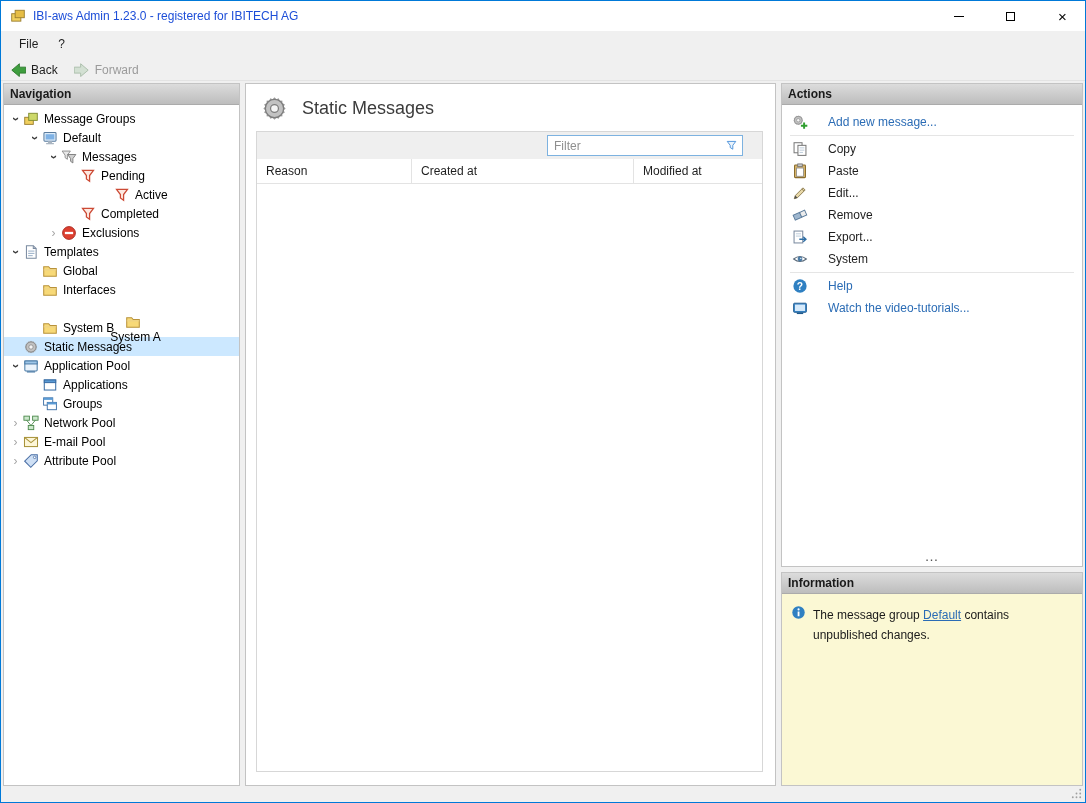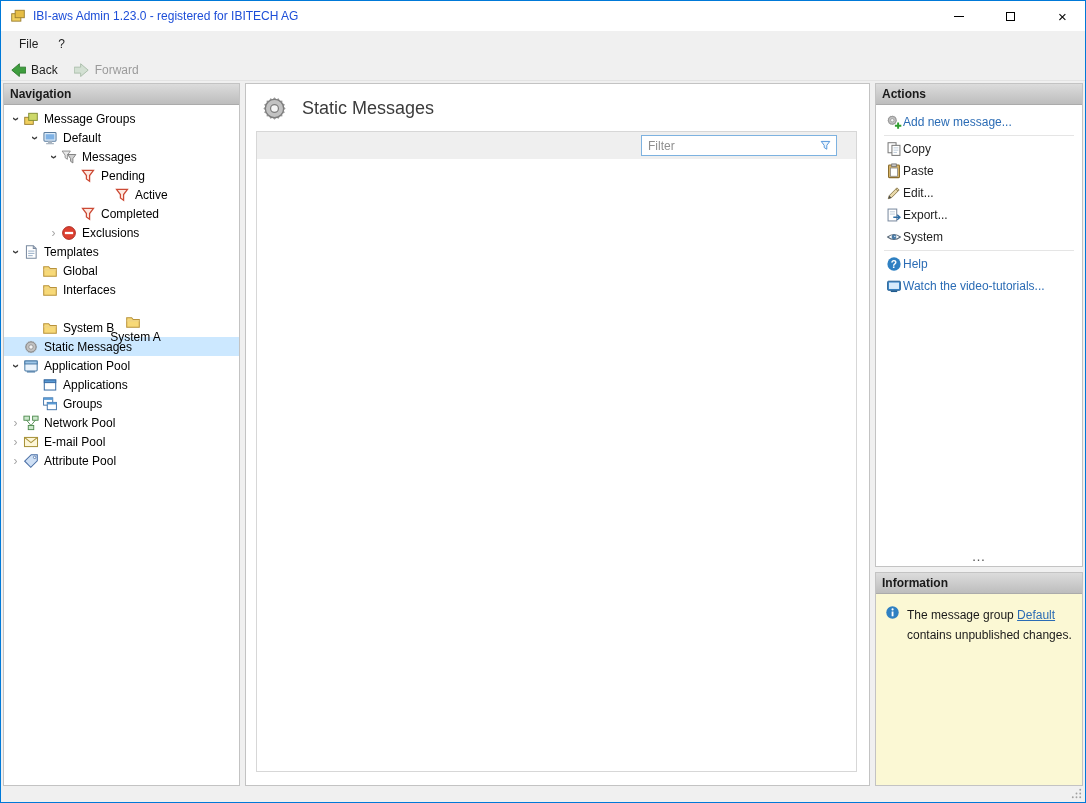--- a/index.html
+++ b/index.html
@@ -49,24 +49,24 @@
   .filter-input{ flex:1; min-width:0; border:none; outline:none; font-size:12px; font-family:inherit; color:#333; background:transparent;}
   .filter-input::placeholder{ color:#8f8f8f;}
   .table-head{ display:flex; height:25px; flex:0 0 auto; border-bottom:1px solid #e3e3e3; background:#fff;}
   .th{ display:flex; align-items:center; padding-left:9px; font-size:12px; color:#1e1e1e; border-right:1px solid #e3e3e3; height:100%;}
   .th:nth-child(1){ width:155px;}
   .th:nth-child(2){ width:222px;}
   .th:last-child{ flex:1; border-right:none;}
   .table-body{ flex:1; background:#fff;}
 
   
-  .right-panel{ width:208px; flex:0 0 auto; display:flex; flex-direction:column; gap:5px; min-height:0;border-radius:17px;}
+  .right-panel{ width:302px; flex:0 0 auto; display:flex; flex-direction:column; gap:5px; min-height:0;border-radius:17px;}
   .actions-panel{ flex:1; min-height:0; background:#fff; border:1px solid #c3c3c3; display:flex; flex-direction:column;}
   .actions-list{ padding-top:6px;}
-  .action-row{ display:flex; align-items:center; gap:1px; padding:0 10px; height:22px; font-size:12px; color:#1e1e1e; cursor:default;}
+  .action-row{ display:flex; align-items:center; gap:20px; padding:0 10px; height:22px; font-size:12px; color:#1e1e1e; cursor:default;}
   .action-row .lbl.link{ color:#2b6cb5;}
   .action-sep{ border-top:1px solid #e5e5e5; margin:2px 8px;}
   .actions-spacer{ flex:1;}
   .splitter-grip{ height:13px; flex:0 0 auto; text-align:center; color:#555; font-size:14px; line-height:6px; letter-spacing:1px; cursor:row-resize;}
 
   .info-panel{ height:214px; flex:0 0 auto; border:1px solid #c3c3c3; background:#fbf8d4; display:flex; flex-direction:column;}
   .info-content{ padding:11px 9px; display:flex; gap:7px; align-items:flex-start; font-size:12px; color:#1a1a1a; line-height:20px;}
   .info-textwrap{ flex:1;}
   .info-link{ color:#2b6cb5; text-decoration:underline; cursor:pointer;}
 
@@ -347,20 +347,25 @@
         <div class="filter-bar">
           <span class="filter-wrap">
             <input class="filter-input" value="" placeholder="Filter" style="">
             <span class="icn" style="width:13px;height:13px">
                 <svg viewBox="0 0 14 14" width="100%" height="100%">
                   <path d="M2.4 2.6 L11.6 2.6 L8.4 6.8 L8.4 11 L5.6 9.2 L5.6 6.8 Z" fill="#eaf3fb" stroke="#4a90d9" stroke-width="1"></path>
                 </svg>
               </span>
           </span>
         </div>
+        <div class="table-head" id="table-head">
+            <div class="th">Reason</div>
+            <div class="th">Created at</div>
+            <div class="th">Modified at</div>
+          </div>
         <div class="table-body"></div>
       </div>
     </div>
 
     <div class="right-panel">
       <div class="actions-panel">
         <div class="panel-header">Actions</div>
         <div class="actions-list" id="actions-list">
             <div class="action-row">
               <span class="icn" style="height: 16px; width: 16px;">
@@ -403,20 +408,31 @@
             </div>
             <div class="action-row">
               <span class="icn" style="height: 16px; width: 16px;">
                 <svg viewBox="0 0 14 14" width="100%" height="100%">
                   <path d="M2 12 L2.9 9.2 L9.6 2.5 L11.5 4.4 L4.8 11.1 Z" fill="#e8d8a8" stroke="#8a7a4e" stroke-width="0.8"></path>
                   <path d="M2 12 L2.9 9.2 L4.8 11.1 Z" fill="#4e4e4e"></path>
                   <path d="M8.6 3.5 L10.5 5.4" stroke="#8a7a4e" stroke-width="0.8"></path>
                 </svg>
               </span>
               <span class="lbl">Edit...</span>
+            </div>
+            <div class="action-row">
+              <span class="icn" style="height: 16px; width: 16px;">
+                <svg viewBox="0 0 14 14" width="100%" height="100%">
+                  <g transform="rotate(-24 7 7)">
+                    <rect x="1.4" y="4.8" width="6.2" height="4.6" fill="#9fb7cf" stroke="#5a7a9a" stroke-width="0.8"></rect>
+                    <rect x="7.6" y="4.8" width="4.8" height="4.6" fill="#ececec" stroke="#5a7a9a" stroke-width="0.8"></rect>
+                  </g>
+                </svg>
+              </span>
+              <span class="lbl">Remove</span>
             </div>
             <div class="action-row">
               <span class="icn" style="height: 16px; width: 16px;">
                 <svg viewBox="0 0 14 14" width="100%" height="100%">
                   <rect x="1.8" y="1.8" width="7.6" height="10.4" fill="#fff" stroke="#7a8aa0" stroke-width="0.9"></rect>
                   <line x1="3.4" y1="4.2" x2="7.8" y2="4.2" stroke="#b8c8d8" stroke-width="0.8"></line>
                   <line x1="3.4" y1="6.2" x2="7.8" y2="6.2" stroke="#b8c8d8" stroke-width="0.8"></line>
                   <path d="M6.4 9 L11.6 9 M9.8 6.8 L12.2 9 L9.8 11.2" fill="none" stroke="#2f6ea5" stroke-width="1.2"></path>
                 </svg>
               </span>

